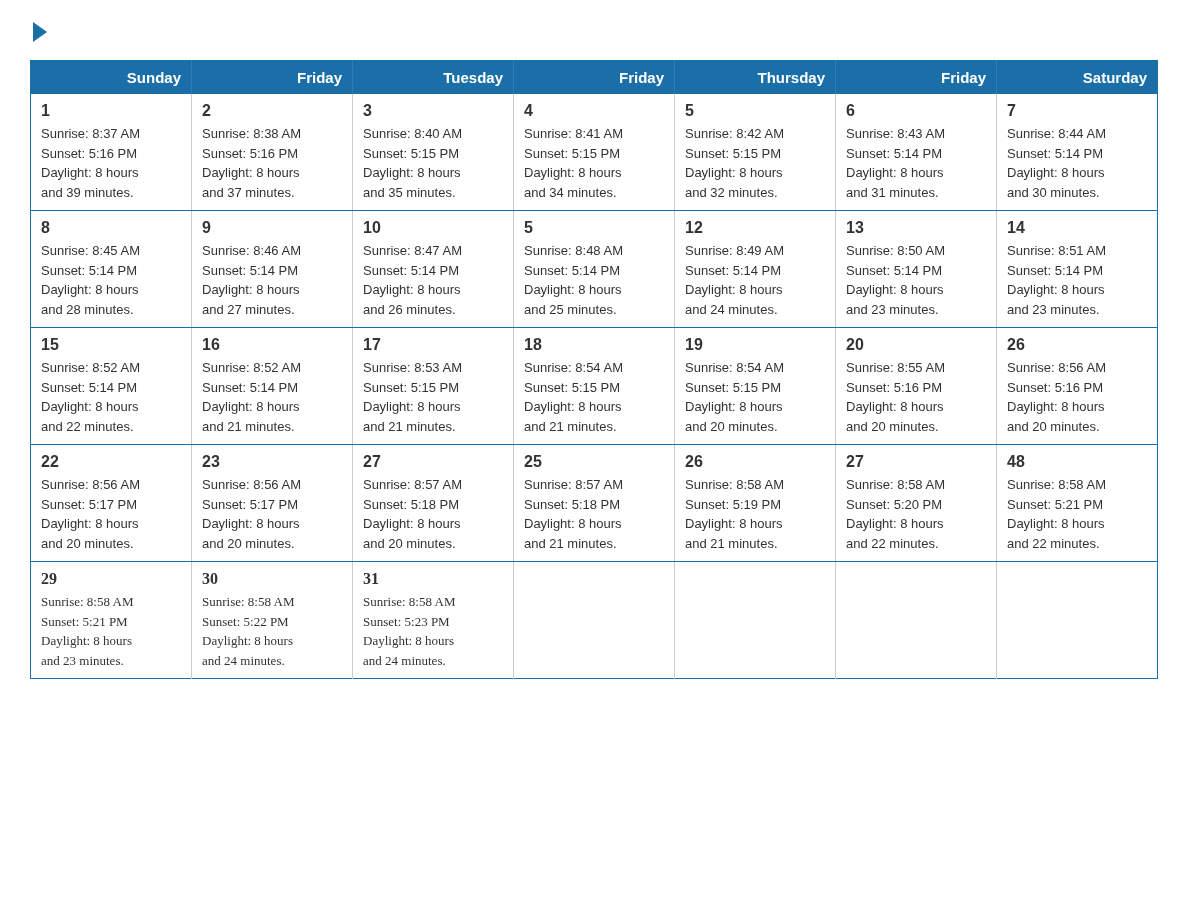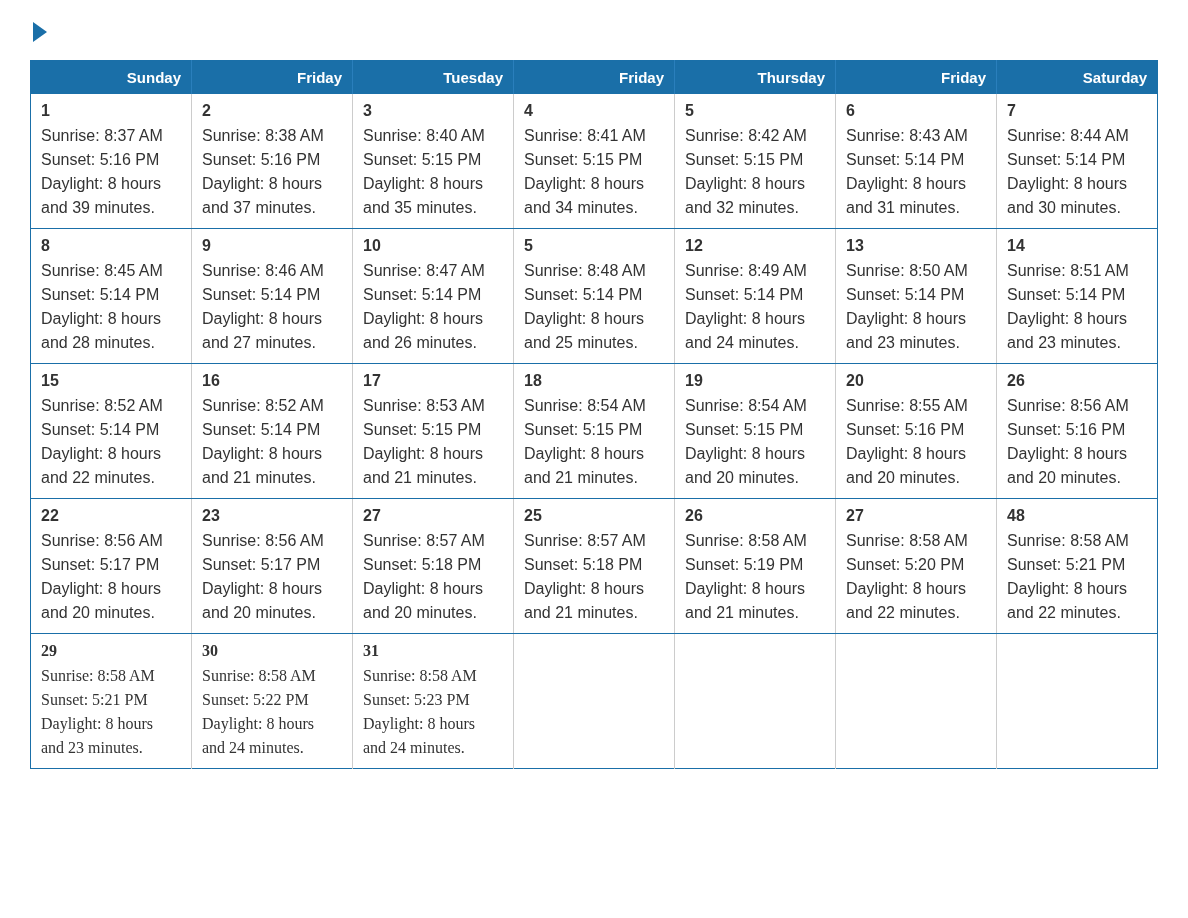--- a/index.html
+++ b/index.html
@@ -94,21 +94,21 @@
       border-bottom: none;
       font-family: Liberation Serif, serif;
     }
     .day-num {
       font-size: 16px;
       font-weight: bold;
       margin-bottom: 4px;
       display: block;
     }
     .day-info {
-      font-size: 16px;
+      font-size: 13px;
       line-height: 1.5;
     }
     .empty-cell {
       background: #fff;
     }
   </style>
 </head>
 <body>
 
 <div class="header">

